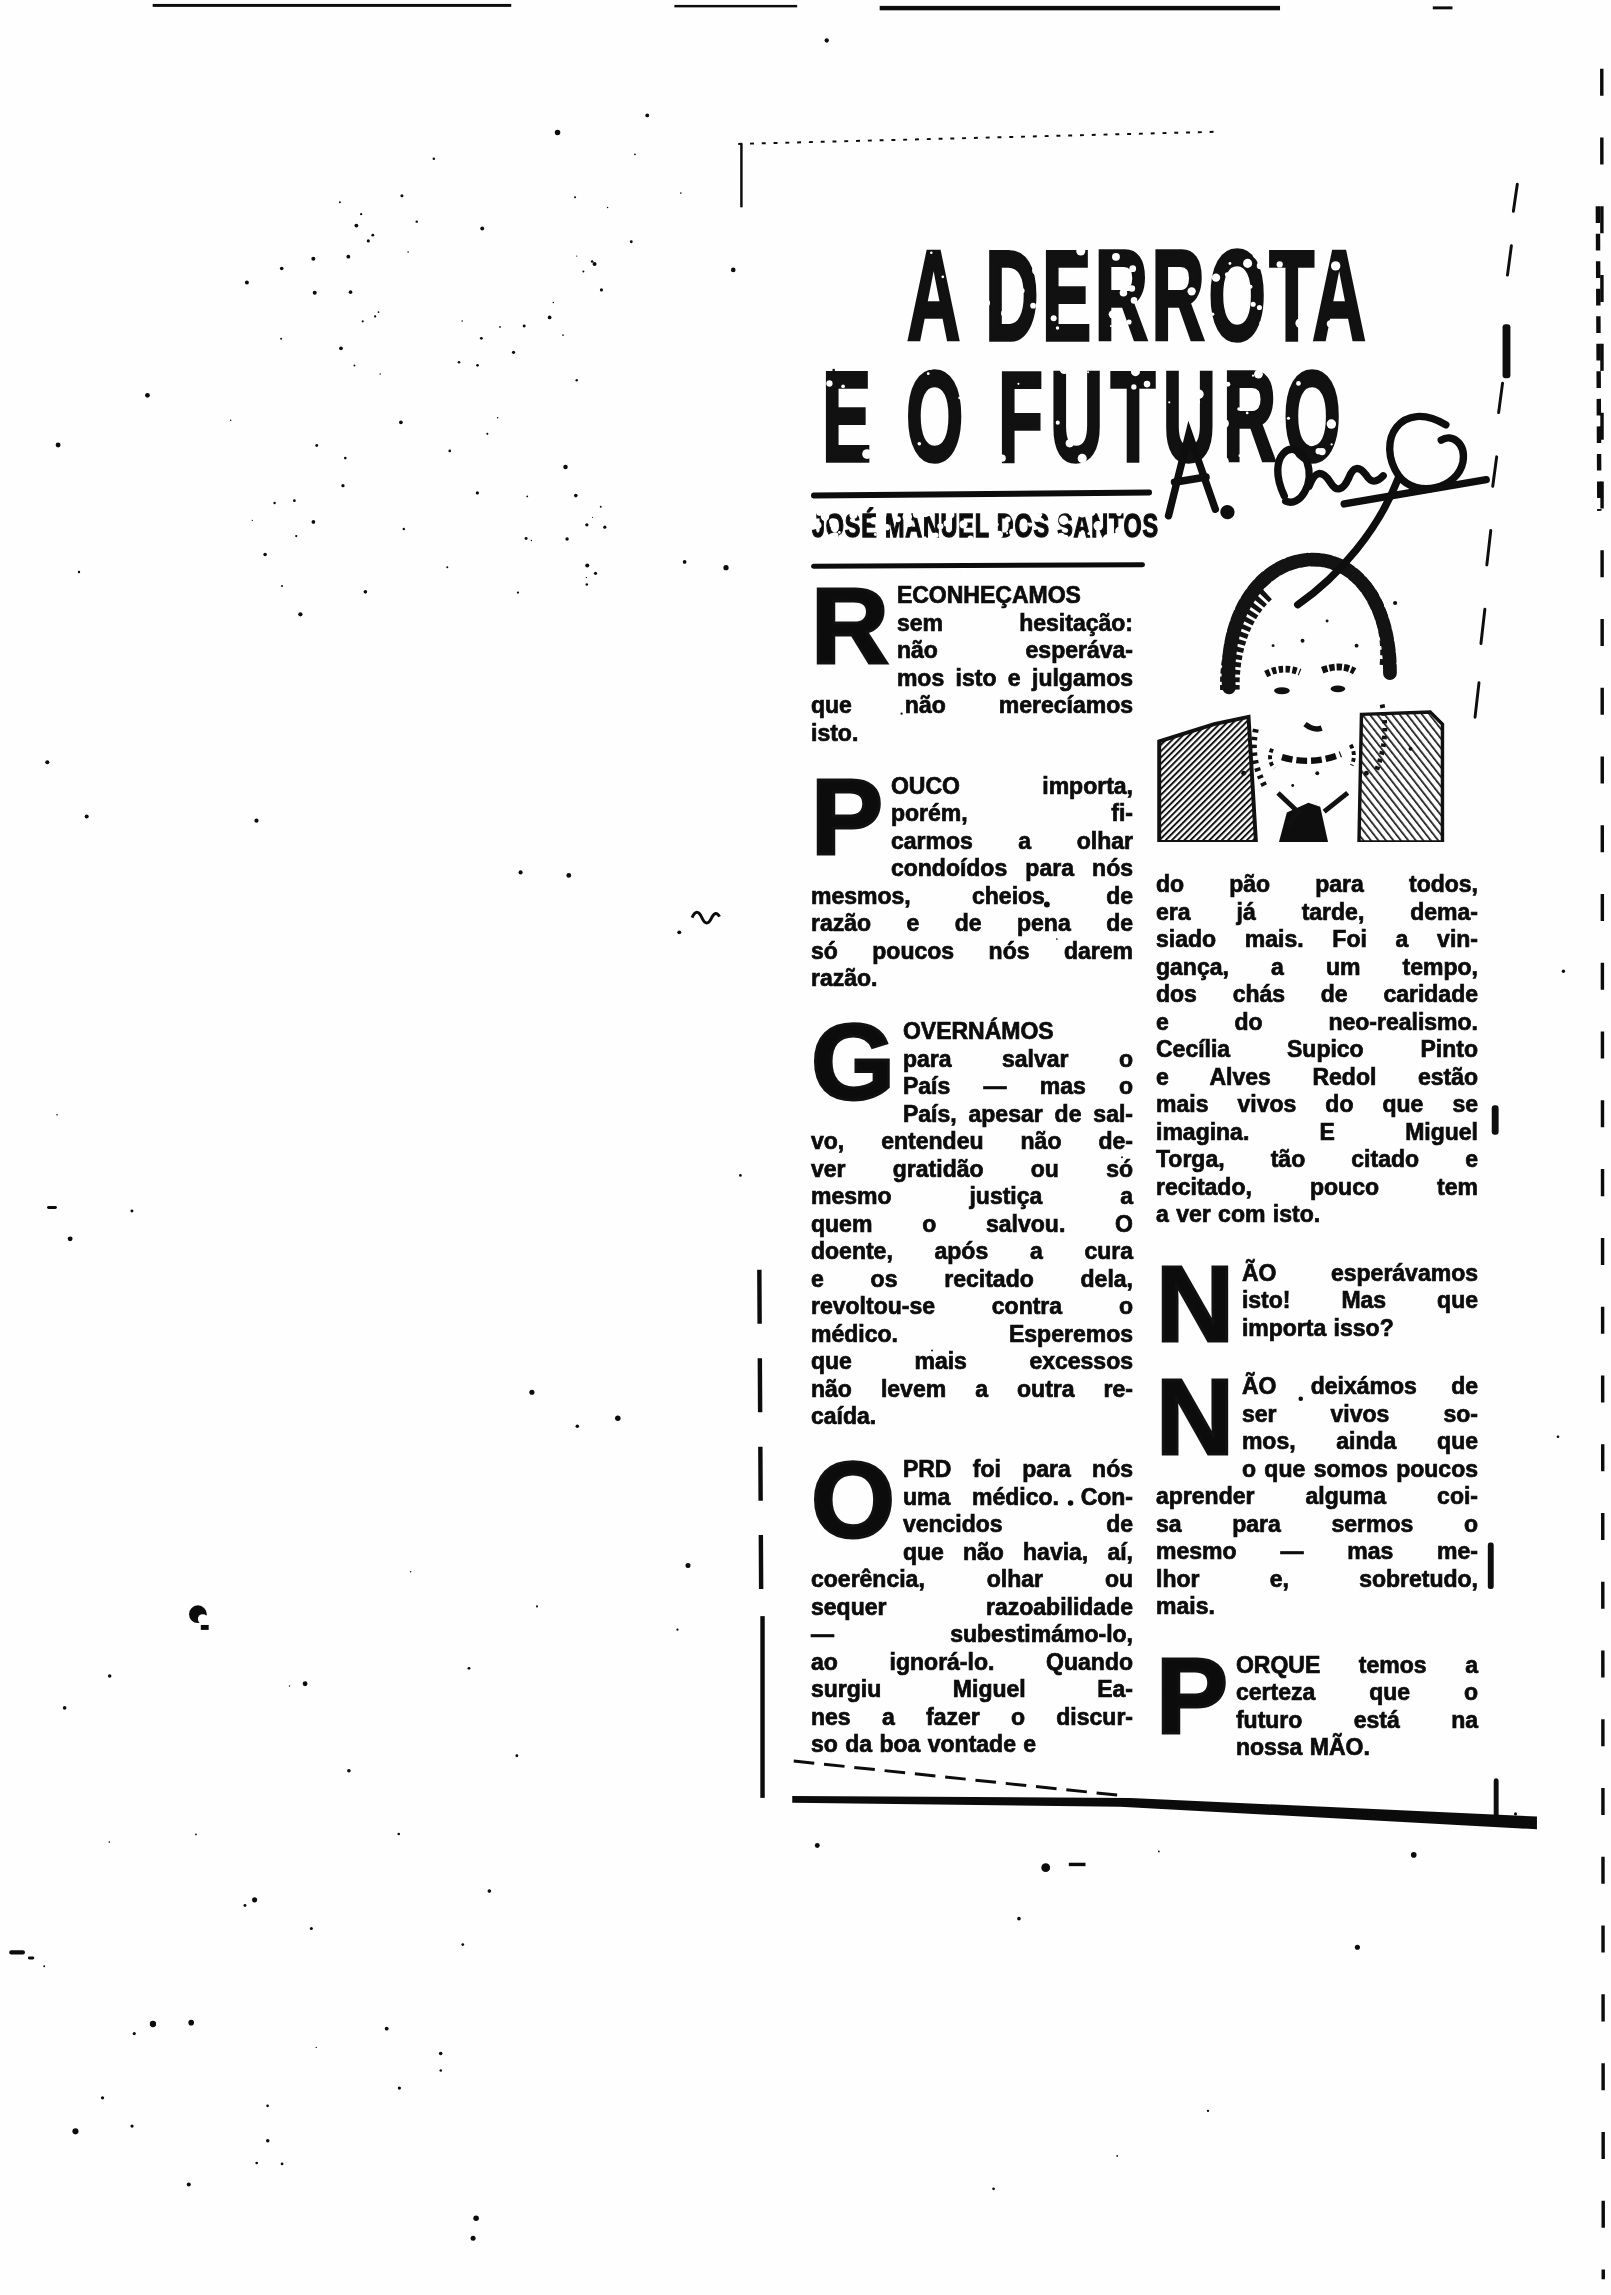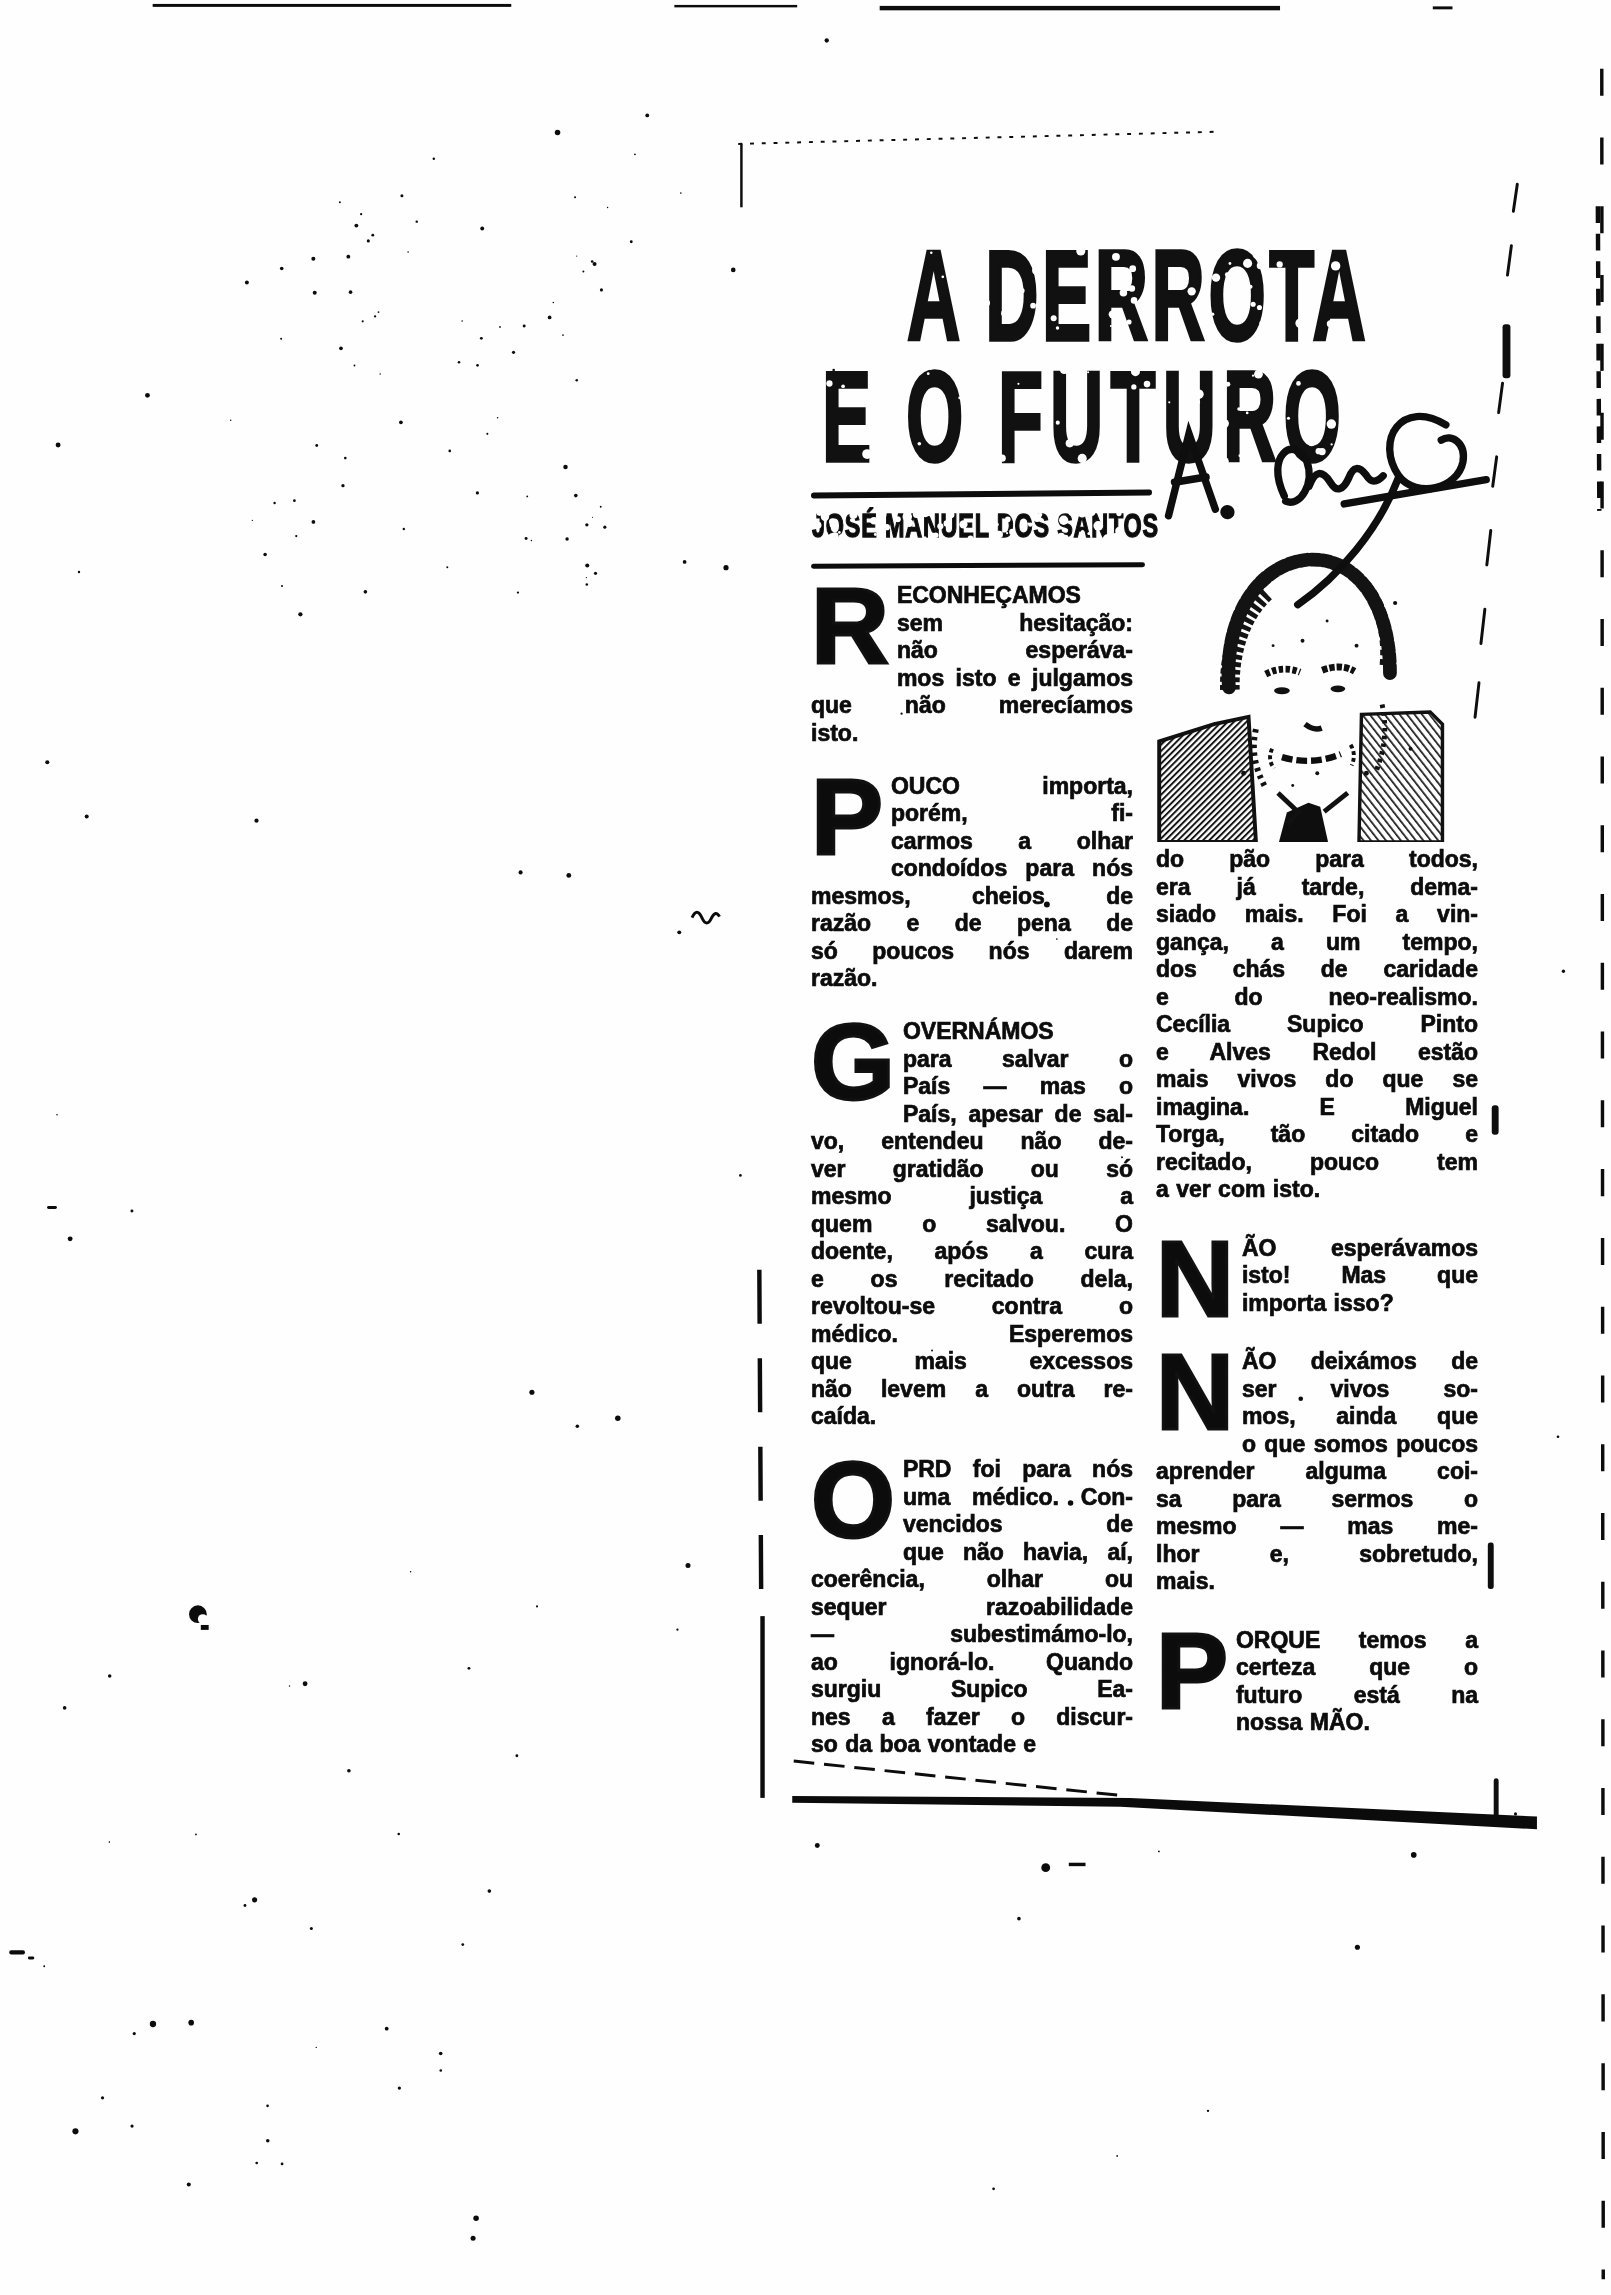--- a/index.html
+++ b/index.html
@@ -16,21 +16,21 @@
   #rule1{left:811px;top:491px;width:341px;height:6.4px;transform:rotate(-.5deg)}
   #rule2{left:811px;top:563px;width:334px;height:4.9px;transform:rotate(-.3deg)}
 
   #byline{position:absolute;left:812px;top:507px;font-size:28.5px;font-weight:700;
           letter-spacing:1px;white-space:nowrap;-webkit-text-stroke:1.2px #111;
           transform:scaleX(.82) scaleY(1.15);transform-origin:0 0;z-index:2}
 
   .col{position:absolute;width:322px;font-size:23px;font-weight:700;line-height:27.5px;
        text-align:justify;-webkit-text-stroke:0.7px #0c0c0c;word-spacing:1px;z-index:2}
   #colL{left:811px;top:582px}
-  #colR{left:1156px;top:846px}
+  #colR{left:1156px;top:871px}
   .para{margin-bottom:25.5px}
   #colR .para{margin-bottom:31px}
   .drop{float:left;height:84px;line-height:85px;font-size:108px;font-weight:700;
         margin:1px 7.9px 0 0;-webkit-text-stroke:2.9px #111}
   .line{text-align-last:justify}
   .line.last{text-align-last:left}
 
   #photo{position:absolute;left:1155px;top:518px;width:300px;height:324px;z-index:1}
   #sig{position:absolute;left:1139px;top:387px;width:364px;height:268px;
        transform:rotate(-5deg);z-index:6}
@@ -155,21 +155,21 @@
       <div class="para">
         <span class="drop">O</span>
         <div class="line">PRD foi para nós</div>
         <div class="line">uma médico. Con-</div>
         <div class="line">vencidos de</div>
         <div class="line">que não havia, aí,</div>
         <div class="line">coerência, olhar ou</div>
         <div class="line">sequer razoabilidade</div>
         <div class="line">— subestimámo-lo,</div>
         <div class="line">ao ignorá-lo. Quando</div>
-        <div class="line">surgiu Supico Ea-</div>
+        <div class="line">surgiu Miguel Ea-</div>
         <div class="line">nes a fazer o discur-</div>
         <div class="line last">so da boa vontade e</div>
       </div>
     </div>
   <div id="colR" class="col">
       <div class="para">
         <div class="line">do pão para todos,</div>
         <div class="line">era já tarde, dema-</div>
         <div class="line">siado mais. Foi a vin-</div>
         <div class="line">gança, a um tempo,</div>

